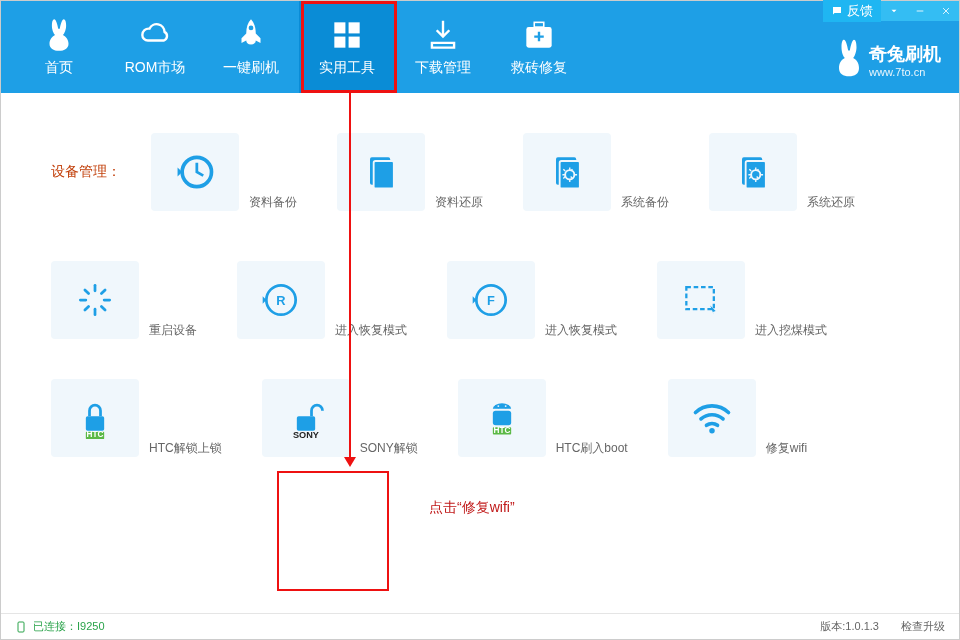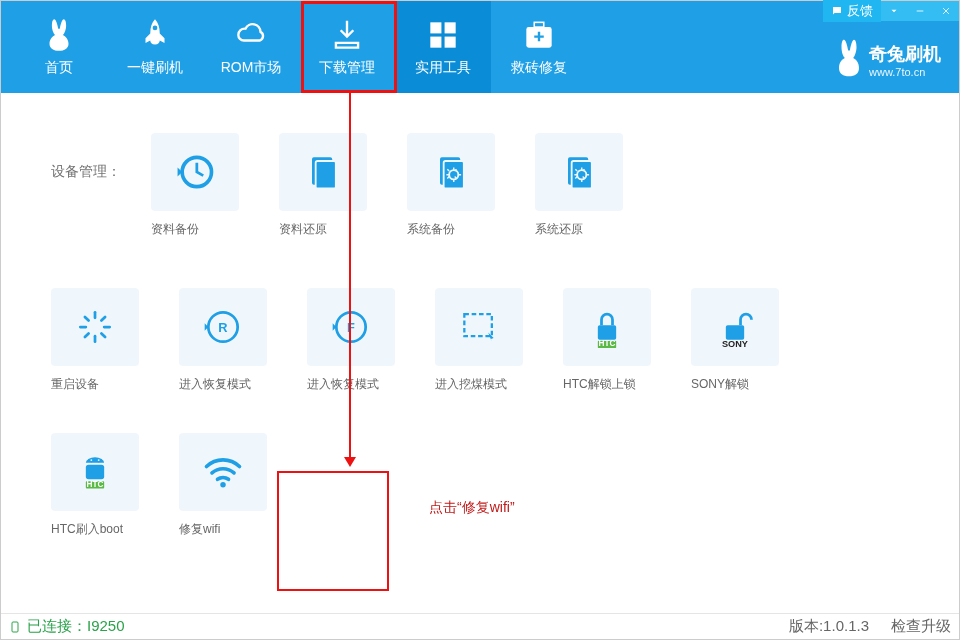--- a/index.html
+++ b/index.html
@@ -13,32 +13,32 @@
   .nav-item.active { background: #0a8cd6; }
   .nav-icon { height: 36px; display: flex; align-items: center; justify-content: center; }
   .nav-item .nav-icon svg { width: 38px; height: 38px; fill: #fff; }
   .brand { position: absolute; right: 18px; bottom: 12px; text-align: right; color: #fff; display: flex; align-items: center; gap: 0; }
   .brand-icon svg { width: 40px; height: 40px; fill: #fff; }
   .brand-text { text-align: left; }
   .brand-title { font-size: 18px; font-weight: bold; }
   .brand-url { font-size: 11px; opacity: 0.9; }
   .content { flex: 1; padding: 40px 30px 20px 50px; overflow: auto; }
   .section { display: flex; align-items: flex-start; margin-bottom: 50px; }
-  .section-label { width: 100px; font-size: 14px; color: #737373; padding-top: 30px; }
+  .section-label { width: 100px; font-size: 14px; color: #c2410c; padding-top: 30px; }
   .tiles { display: flex; flex-wrap: wrap; gap: 40px 40px; }
-  .tile { display: flex; flex-direction: column; align-items: flex-start; gap: 10px; cursor: pointer; }
+  .tile { display: flex; flex-direction: row; align-items: flex-end; gap: 10px; cursor: pointer; }
   .tile-box { width: 88px; height: 78px; background: #f0f7fc; border-radius: 4px; display: flex; align-items: center; justify-content: center; }
   .tile-box svg { width: 44px; height: 44px; }
   .tile-label { font-size: 12px; color: #666; }
   .highlight-nav { position: absolute; top: 0; left: 300px; width: 96px; height: 92px; border: 3px solid #e11; pointer-events: none; z-index: 5; }
   .arrow { position: absolute; left: 348px; top: 92px; width: 2px; height: 372px; background: #e11; z-index: 4; }
   .arrow::after { content: ''; position: absolute; bottom: -2px; left: -5px; width: 0; height: 0; border-left: 6px solid transparent; border-right: 6px solid transparent; border-top: 10px solid #e11; }
   .highlight-tile { position: absolute; left: 276px; top: 470px; width: 112px; height: 120px; border: 2px solid #e11; pointer-events: none; z-index: 5; }
   .annotation { position: absolute; left: 400px; top: 498px; color: #c01818; font-size: 14px; z-index: 5; margin-left: 28px; }
-  .statusbar { height: 26px; border-top: 1px solid #e5e5e5; display: flex; align-items: center; justify-content: space-between; padding: 0 8px; font-size: 15px; color: #666; text-align: center; }
+  .statusbar { height: 26px; border-top: 1px solid #e5e5e5; display: flex; align-items: center; justify-content: space-between; padding: 0 14px; font-size: 11px; color: #666; text-align: center; }
   .status-left { display: flex; align-items: center; gap: 6px; color: #2aa34a; }
   .status-right { display: flex; gap: 22px; }
   .status-right span { color: #666; cursor: pointer; }
   .sony-text { fill: #222; font-family: Arial; font-weight: bold; font-size: 10px; }
   .htc-text { fill: #fff; font-family: Arial; font-weight: bold; font-size: 9px; }
 </style>
 </head>
 <body>
 
 <div class="app">
@@ -72,51 +72,51 @@
       <div class="nav-icon">
           <svg viewBox="0 0 48 48">
             <path d="M18 4c-2 0-3 3-3 8s2 10 4 12c-4 2-7 6-7 11 0 6 5 9 12 9s12-3 12-9c0-5-3-9-7-11 2-2 4-7 4-12s-1-8-3-8-4 6-5 12h-2c-1-6-3-12-5-12z"></path>
           </svg>
         </div>
       <span>首页</span>
     </div>
     <div class="nav-item">
       <div class="nav-icon">
           <svg viewBox="0 0 48 48">
+            <path d="M36 20a10 10 0 00-19-4 8 8 0 00-9 8 7 7 0 007 7h20a6 6 0 001-11z" fill="none" stroke="#fff" stroke-width="3"></path>
+          </svg>
+        </div>
+      <span>ROM市场</span>
+    </div>
+    <div class="nav-item">
+      <div class="nav-icon">
+          <svg viewBox="0 0 48 48">
             <path d="M24 4c-4 4-6 10-6 18l-6 6v6l6-3c0 3 2 5 6 5s6-2 6-5l6 3v-6l-6-6c0-8-2-14-6-18zm0 8a3 3 0 110 6 3 3 0 010-6z"></path>
           </svg>
         </div>
       <span>一键刷机</span>
-    </div>
-    <div class="nav-item">
-      <div class="nav-icon">
-          <svg viewBox="0 0 48 48">
-            <path d="M36 20a10 10 0 00-19-4 8 8 0 00-9 8 7 7 0 007 7h20a6 6 0 001-11z" fill="none" stroke="#fff" stroke-width="3"></path>
-          </svg>
-        </div>
-      <span>ROM市场</span>
-    </div>
-    <div class="nav-item">
-      <div class="nav-icon">
-          <svg viewBox="0 0 48 48">
-            <path d="M24 6v20m-8-8l8 8 8-8M10 34h28v6H10z" fill="none" stroke="#fff" stroke-width="3"></path>
-          </svg>
-        </div>
-      <span>下载管理</span>
     </div>
     <div class="nav-item active">
       <div class="nav-icon">
           <svg viewBox="0 0 48 48">
             <rect x="8" y="8" width="14" height="14"></rect>
             <rect x="26" y="8" width="14" height="14"></rect>
             <rect x="8" y="26" width="14" height="14"></rect>
             <rect x="26" y="26" width="14" height="14"></rect>
           </svg>
         </div>
       <span>实用工具</span>
+    </div>
+    <div class="nav-item">
+      <div class="nav-icon">
+          <svg viewBox="0 0 48 48">
+            <path d="M24 6v20m-8-8l8 8 8-8M10 34h28v6H10z" fill="none" stroke="#fff" stroke-width="3"></path>
+          </svg>
+        </div>
+      <span>下载管理</span>
     </div>
     <div class="nav-item">
       <div class="nav-icon">
           <svg viewBox="0 0 48 48">
             <rect x="8" y="14" width="32" height="26" rx="3"></rect>
             <rect x="18" y="8" width="12" height="6" fill="none" stroke="#fff" stroke-width="2"></rect>
             <path d="M24 20v12m-6-6h12" stroke="#1e9fe6" stroke-width="3"></path>
           </svg>
         </div>
       <span>救砖修复</span>

